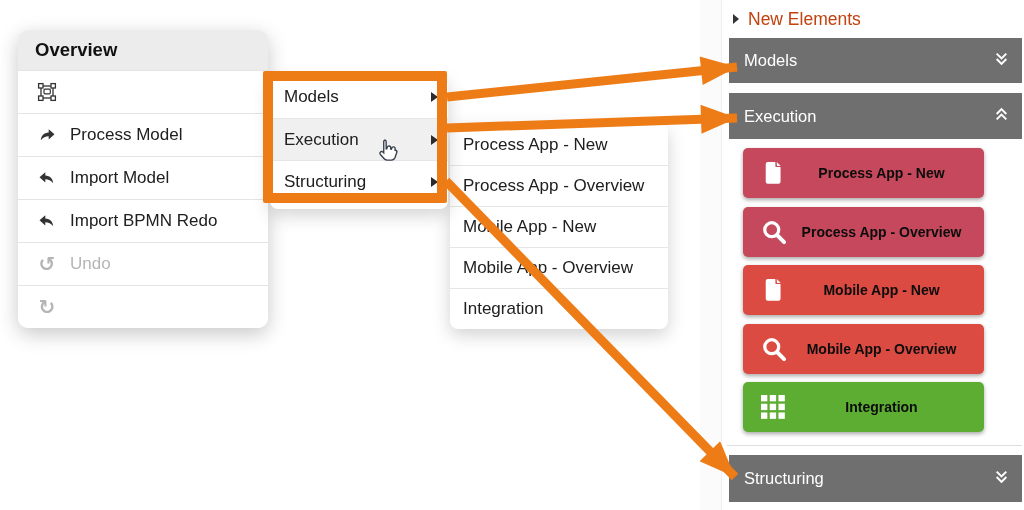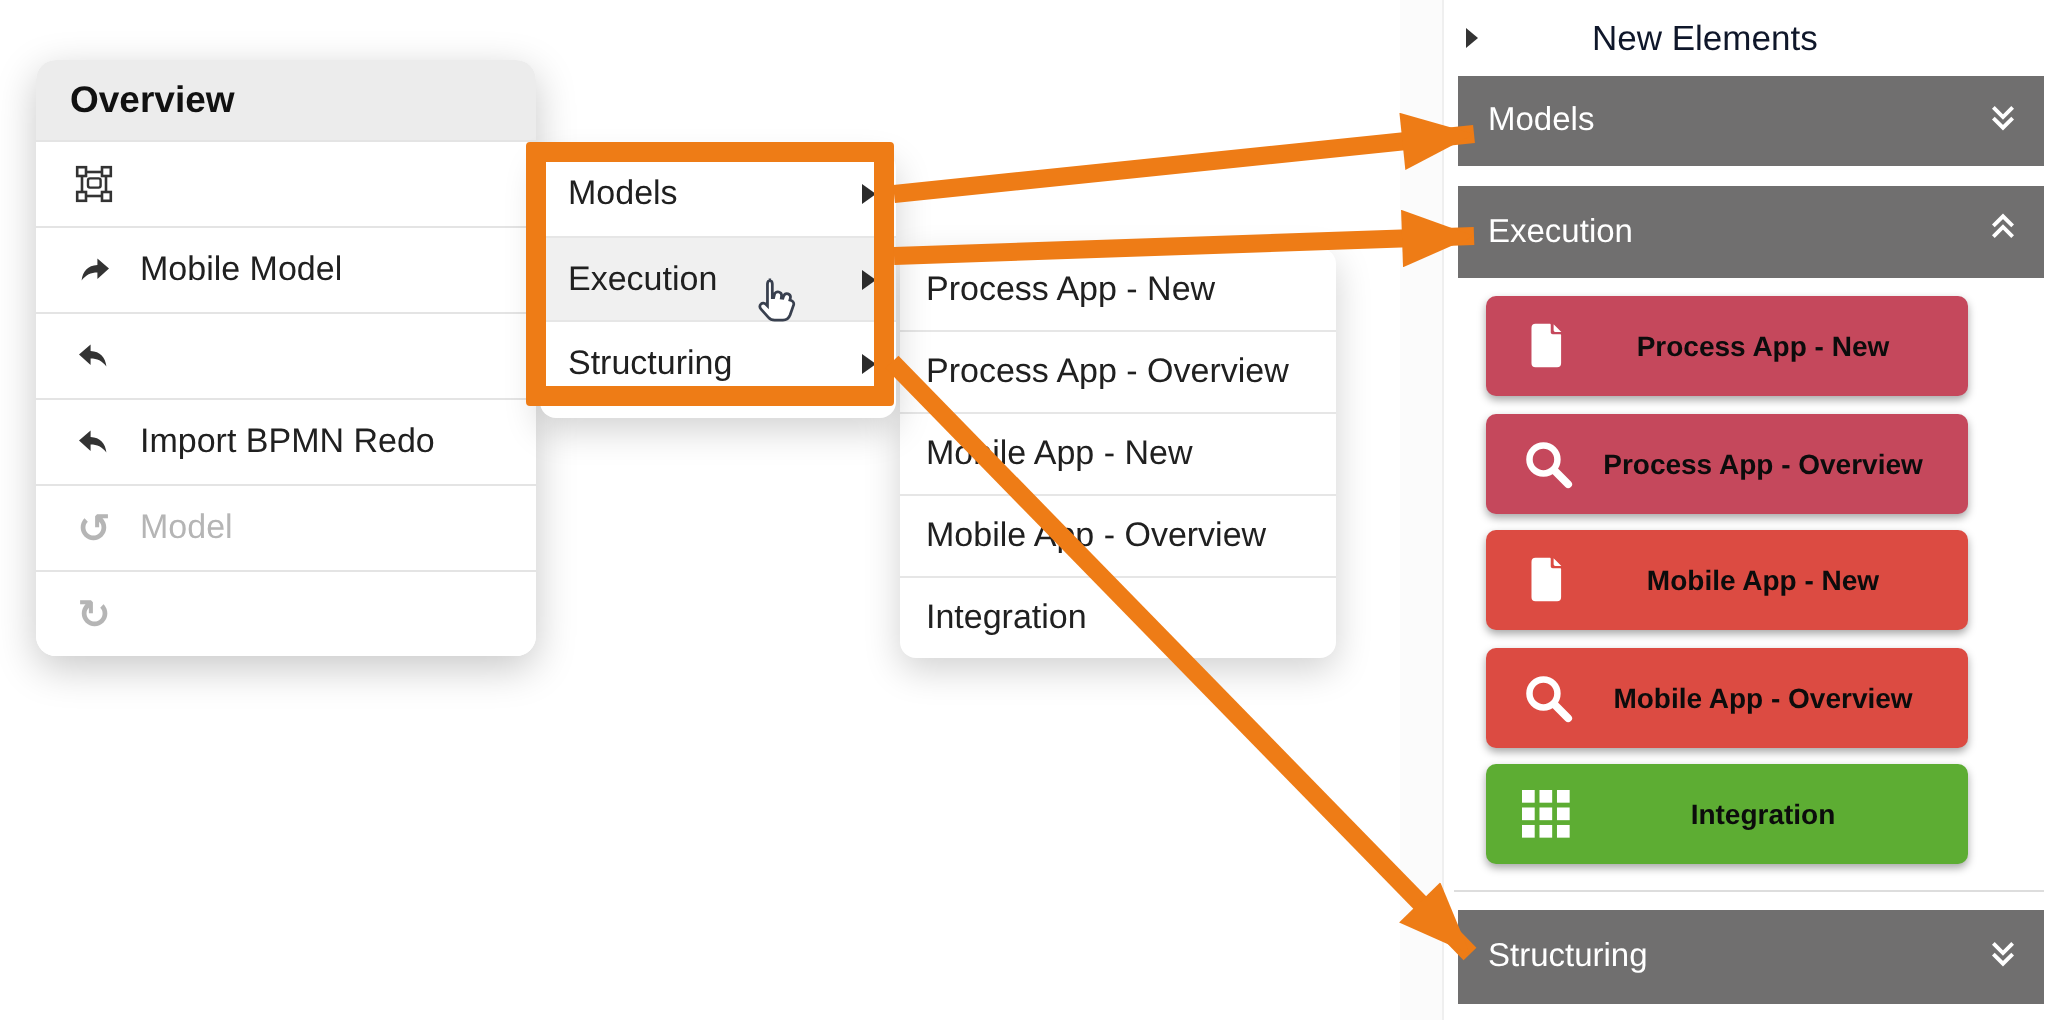--- a/index.html
+++ b/index.html
@@ -50,21 +50,21 @@
     border-right:1px solid #efefef; z-index:5; }
   #scroll-track { left:703px; top:20px; width:14px; height:490px; background:#f1f1f1; }
   #scroll-thumb { left:703px; top:26px; width:14px; height:420px; background:#c9c9c9; border-radius:7px; }
   #scroll-up { left:703px; top:3px; width:14px; height:14px; display:flex;
     align-items:center; justify-content:center; }
 
   #sidebar { left:723px; top:0; width:301px; height:510px; background:#fff; z-index:4; }
   #ne-header { left:733px; top:4px; height:30px; display:flex; align-items:center; gap:9px; z-index:6; }
   #ne-header .tri { width:0; height:0; border-top:5px solid transparent;
     border-bottom:5px solid transparent; border-left:6px solid #333; }
-  #ne-header .ne-label { font-size:17.5px; color:#0f172a;margin-left:48px; }
+  #ne-header .ne-label { font-size:17.5px; color:#c2410c; }
 
   .section-bar { left:729px; width:293px; background:#706f6f; color:#fff; display:flex;
     align-items:center; padding:0 13px 0 15px; font-size:16.5px; z-index:6; cursor:pointer; }
   .section-bar .s-label { flex:1; }
   #bar-models { top:38px; height:45px; }
   #bar-execution { top:93px; height:46px; }
   #bar-structuring { top:455px; height:47px; }
   #exec-divider { left:727px; top:445px; width:295px; height:1px; background:#ddd; z-index:6; }
 
   .palette-btn { left:743px; width:241px; height:50px; border-radius:5px;
@@ -100,45 +100,46 @@
         </svg>
       </span>
     </div>
 
     <div class="menu-item">
       <span class="mi-icon">
         <svg width="18" height="16" viewBox="0 0 17 16">
             <path fill="#333" d="M10.2 2.2v3.3C5.4 5.7 2.8 8.6 2.3 13.3 4.4 10.3 7 9.2 10.2 9.2v3.3L16 7.3Z"></path>
           </svg>
       </span>
-      <span class="mi-label">Mobile Model</span>
+      <span class="mi-label">Process Model</span>
     </div>
 
     <div class="menu-item">
       <span class="mi-icon">
         <svg width="18" height="16" viewBox="0 0 17 16">
             <path fill="#333" d="M6.8 2.2v3.3C11.6 5.7 14.2 8.6 14.7 13.3 12.6 10.3 10 9.2 6.8 9.2v3.3L1 7.3Z"></path>
           </svg>
       </span>
+      <span class="mi-label">Import Model</span>
     </div>
 
     <div class="menu-item">
       <span class="mi-icon">
         <svg width="18" height="16" viewBox="0 0 17 16">
             <path fill="#333" d="M6.8 2.2v3.3C11.6 5.7 14.2 8.6 14.7 13.3 12.6 10.3 10 9.2 6.8 9.2v3.3L1 7.3Z"></path>
           </svg>
       </span>
       <span class="mi-label">Import BPMN Redo</span>
     </div>
 
     <div class="menu-item disabled">
       <span class="mi-icon">
           <span class="glyph-icon">↺</span>
         </span>
-      <span class="mi-label">Model</span>
+      <span class="mi-label">Undo</span>
     </div>
 
     <div class="menu-item disabled">
       <span class="mi-icon">
           <span class="glyph-icon">↻</span>
         </span>
     </div>
   </div>
 
   <div id="submenu1" class="abs">

